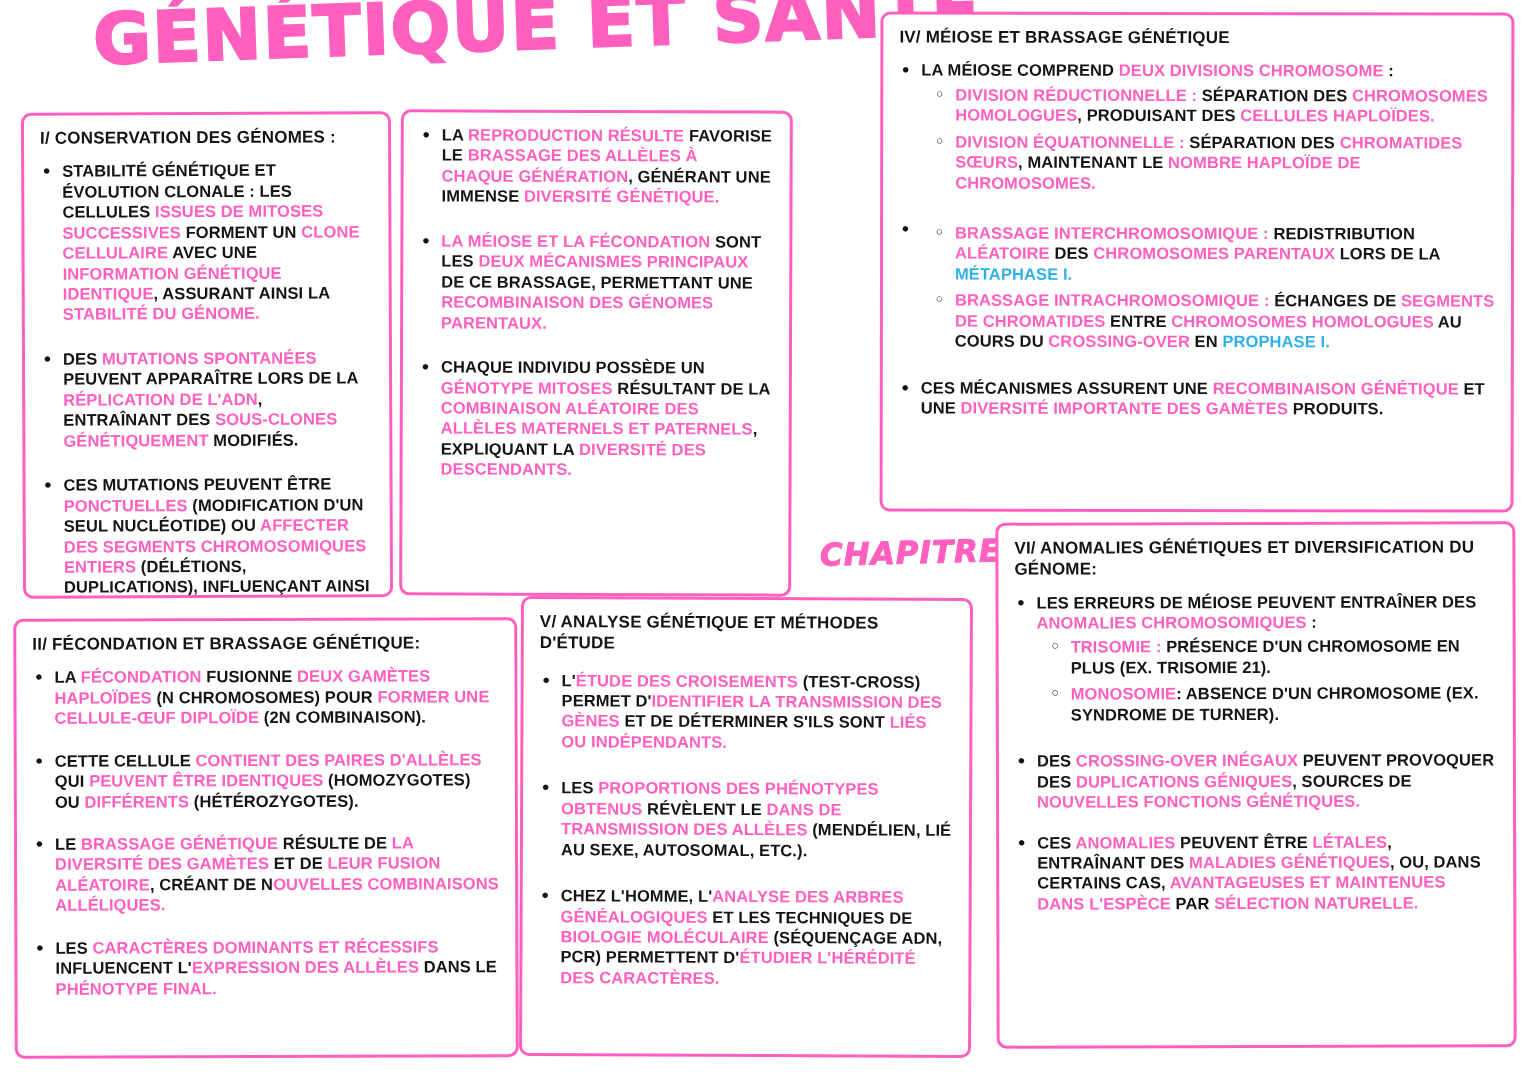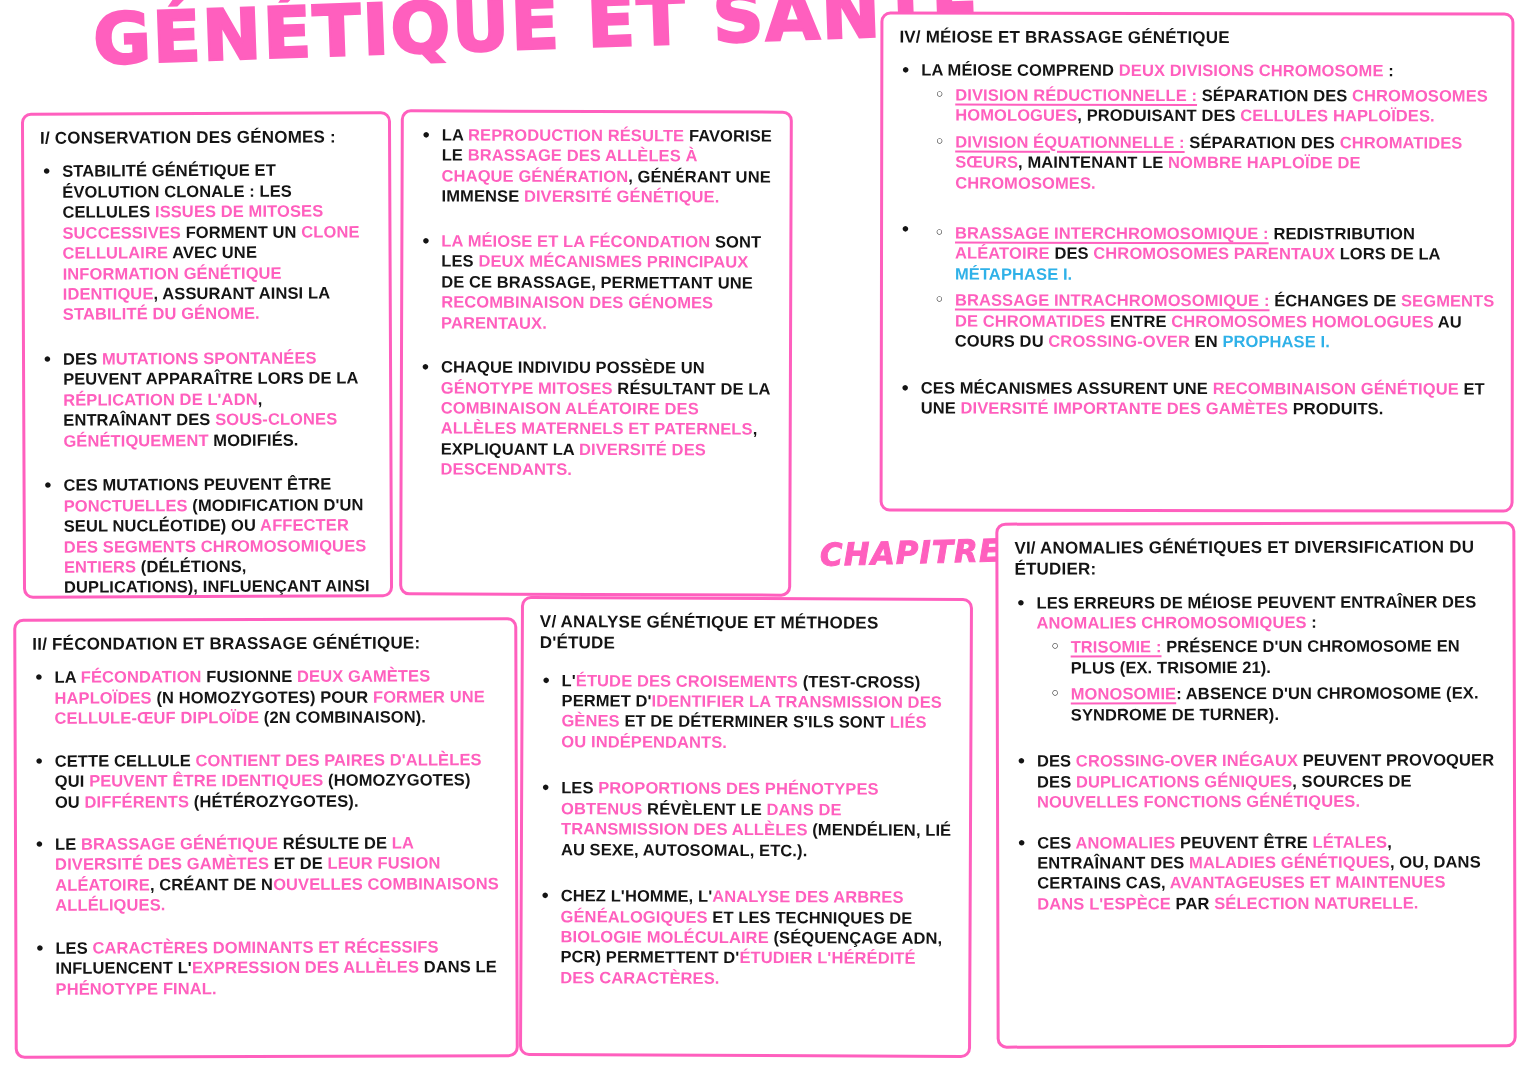--- a/index.html
+++ b/index.html
@@ -55,21 +55,21 @@
   ul.sublist { margin: 4px 0 0 12px; }
   li.sub-bullet {
     display: flex; gap: 9px; margin: 0 0 6px 0;
     font-size: 16.5px; line-height: 1.24; font-weight: bold; color: var(--ink);
   }
   li.sub-bullet > .marker { font-size: 12px; padding-top: 2px; }
 
   .c-k { color: var(--ink); }
   .c-p { color: var(--pink); }
   .c-b { color: var(--blue); }
-  .u { text-decoration: underline; text-decoration-thickness: 2px; text-underline-offset: 3px; }
+  .u { text-decoration-thickness: 2px; text-underline-offset: 3px; }
 
   #box-conservation { left: 22px;  top: 112px; width: 370px; height: 486px; transform: rotate(-0.25deg); }
   #box-conservation li.bullet { margin-bottom: 24px; }
   #box-reproduction { left: 400px; top: 110px; width: 392px; height: 486px; transform: rotate(0.2deg); }
   #box-reproduction li.bullet { margin-bottom: 24px; }
   #box-meiose       { left: 880px; top: 12px;  width: 634px; height: 500px; transform: rotate(0.1deg); }
   #box-meiose li.bullet { margin-bottom: 20px; }
   #box-fecondation  { left: 14px;  top: 618px; width: 504px; height: 440px; transform: rotate(-0.2deg); }
   #box-fecondation li.bullet { margin-bottom: 22px; }
   #box-analyse      { left: 520px; top: 597px; width: 452px; height: 460px; transform: rotate(0.25deg); }
@@ -156,21 +156,21 @@
           <div class="bcontent"><span class="runs"><span class="c-k">CES MÉCANISMES ASSURENT UNE </span><span class="c-p">RECOMBINAISON GÉNÉTIQUE </span><span class="c-k">ET UNE </span><span class="c-p">DIVERSITÉ IMPORTANTE DES GAMÈTES </span><span class="c-k">PRODUITS.</span></span></div>
         </li>
       </ul>
   </section>
 
   <section class="note-box" id="box-fecondation">
     <h2>II/ FÉCONDATION ET BRASSAGE GÉNÉTIQUE:</h2>
     <ul class="bullets">
         <li class="bullet">
           <span class="marker">●</span>
-          <div class="bcontent"><span class="runs"><span class="c-k">LA </span><span class="c-p">FÉCONDATION </span><span class="c-k">FUSIONNE </span><span class="c-p">DEUX GAMÈTES HAPLOÏDES </span><span class="c-k">(N HOMOZYGOTES) POUR </span><span class="c-p">FORMER UNE CELLULE-ŒUF DIPLOÏDE </span><span class="c-k">(2N COMBINAISON).</span></span></div>
+          <div class="bcontent"><span class="runs"><span class="c-k">LA </span><span class="c-p">FÉCONDATION </span><span class="c-k">FUSIONNE </span><span class="c-p">DEUX GAMÈTES HAPLOÏDES </span><span class="c-k">(N CHROMOSOMES) POUR </span><span class="c-p">FORMER UNE CELLULE-ŒUF DIPLOÏDE </span><span class="c-k">(2N COMBINAISON).</span></span></div>
         </li>
         <li class="bullet">
           <span class="marker">●</span>
           <div class="bcontent"><span class="runs"><span class="c-k">CETTE CELLULE </span><span class="c-p">CONTIENT DES PAIRES D'ALLÈLES </span><span class="c-k">QUI </span><span class="c-p">PEUVENT ÊTRE IDENTIQUES </span><span class="c-k">(HOMOZYGOTES) OU </span><span class="c-p">DIFFÉRENTS </span><span class="c-k">(HÉTÉROZYGOTES).</span></span></div>
         </li>
         <li class="bullet">
           <span class="marker">●</span>
           <div class="bcontent"><span class="runs"><span class="c-k">LE </span><span class="c-p">BRASSAGE GÉNÉTIQUE </span><span class="c-k">RÉSULTE DE </span><span class="c-p">LA DIVERSITÉ DES GAMÈTES </span><span class="c-k">ET DE </span><span class="c-p">LEUR FUSION ALÉATOIRE</span><span class="c-k">, CRÉANT DE N</span><span class="c-p">OUVELLES COMBINAISONS ALLÉLIQUES.</span></span></div>
         </li>
         <li class="bullet">
@@ -192,21 +192,21 @@
           <div class="bcontent"><span class="runs"><span class="c-k">LES </span><span class="c-p">PROPORTIONS DES PHÉNOTYPES OBTENUS </span><span class="c-k">RÉVÈLENT LE </span><span class="c-p">DANS DE TRANSMISSION DES ALLÈLES </span><span class="c-k">(MENDÉLIEN, LIÉ AU SEXE, AUTOSOMAL, ETC.).</span></span></div>
         </li>
         <li class="bullet">
           <span class="marker">●</span>
           <div class="bcontent"><span class="runs"><span class="c-k">CHEZ L'HOMME, L'</span><span class="c-p">ANALYSE DES ARBRES GÉNÉALOGIQUES </span><span class="c-k">ET LES TECHNIQUES DE </span><span class="c-p">BIOLOGIE MOLÉCULAIRE </span><span class="c-k">(SÉQUENÇAGE ADN, PCR) PERMETTENT D'</span><span class="c-p">ÉTUDIER L'HÉRÉDITÉ DES CARACTÈRES.</span></span></div>
         </li>
       </ul>
   </section>
 
   <section class="note-box" id="box-anomalies">
-    <h2>VI/ ANOMALIES GÉNÉTIQUES ET DIVERSIFICATION DU ÉTUDIER:</h2>
+    <h2>VI/ ANOMALIES GÉNÉTIQUES ET DIVERSIFICATION DU GÉNOME:</h2>
     <ul class="bullets">
         <li class="bullet">
           <span class="marker">●</span>
           <div class="bcontent"><span class="runs"><span class="c-k">LES ERREURS DE MÉIOSE PEUVENT ENTRAÎNER DES </span><span class="c-p">ANOMALIES CHROMOSOMIQUES</span><span class="c-k"> :</span></span><ul class="sublist">
               <li class="sub-bullet">
                 <span class="marker">○</span>
                 <div class="bcontent"><span class="runs"><span class="c-p u">TRISOMIE :</span><span class="c-k"> PRÉSENCE D'UN CHROMOSOME EN PLUS (EX. TRISOMIE 21).</span></span></div>
               </li>
               <li class="sub-bullet">
                 <span class="marker">○</span>

